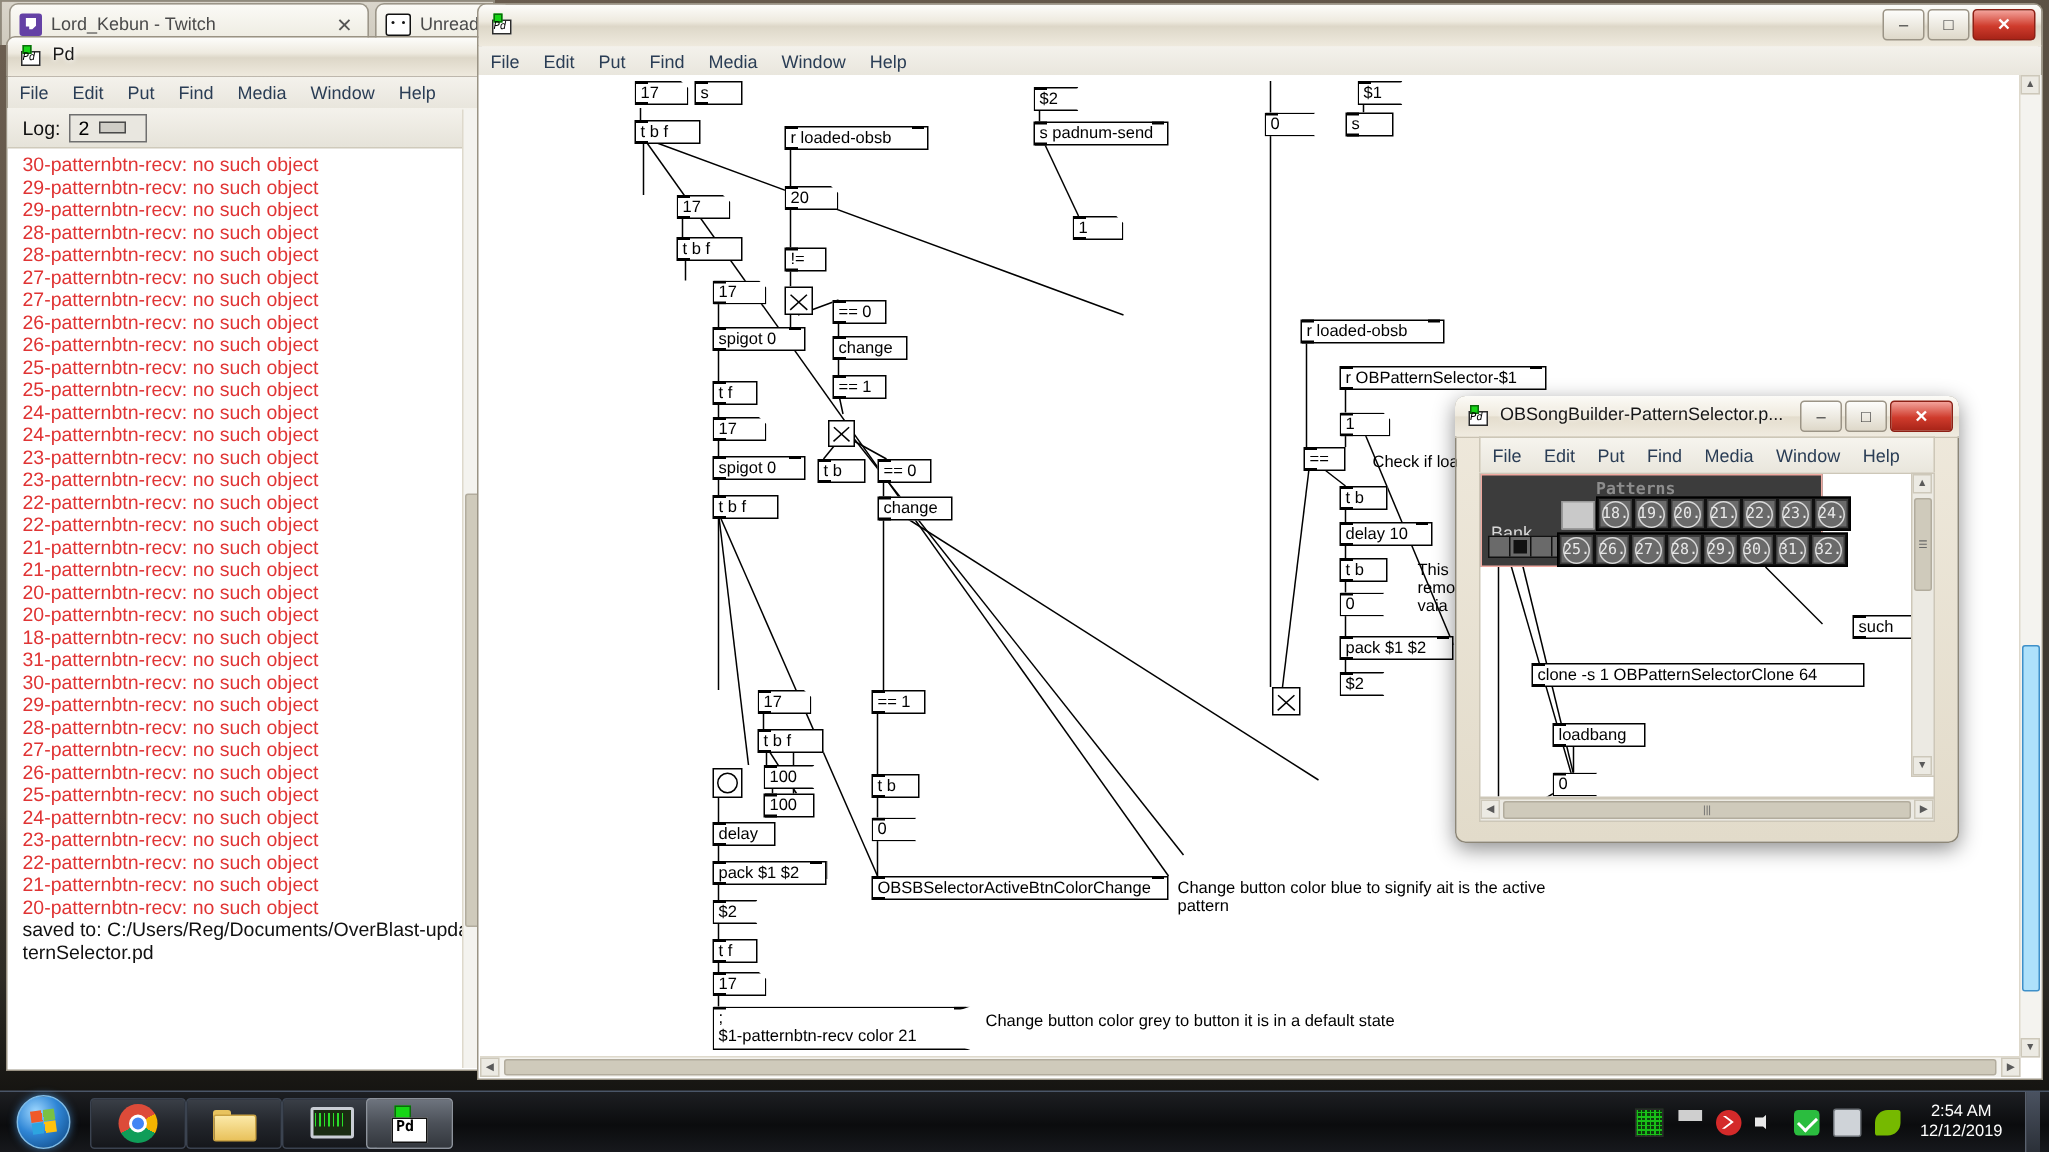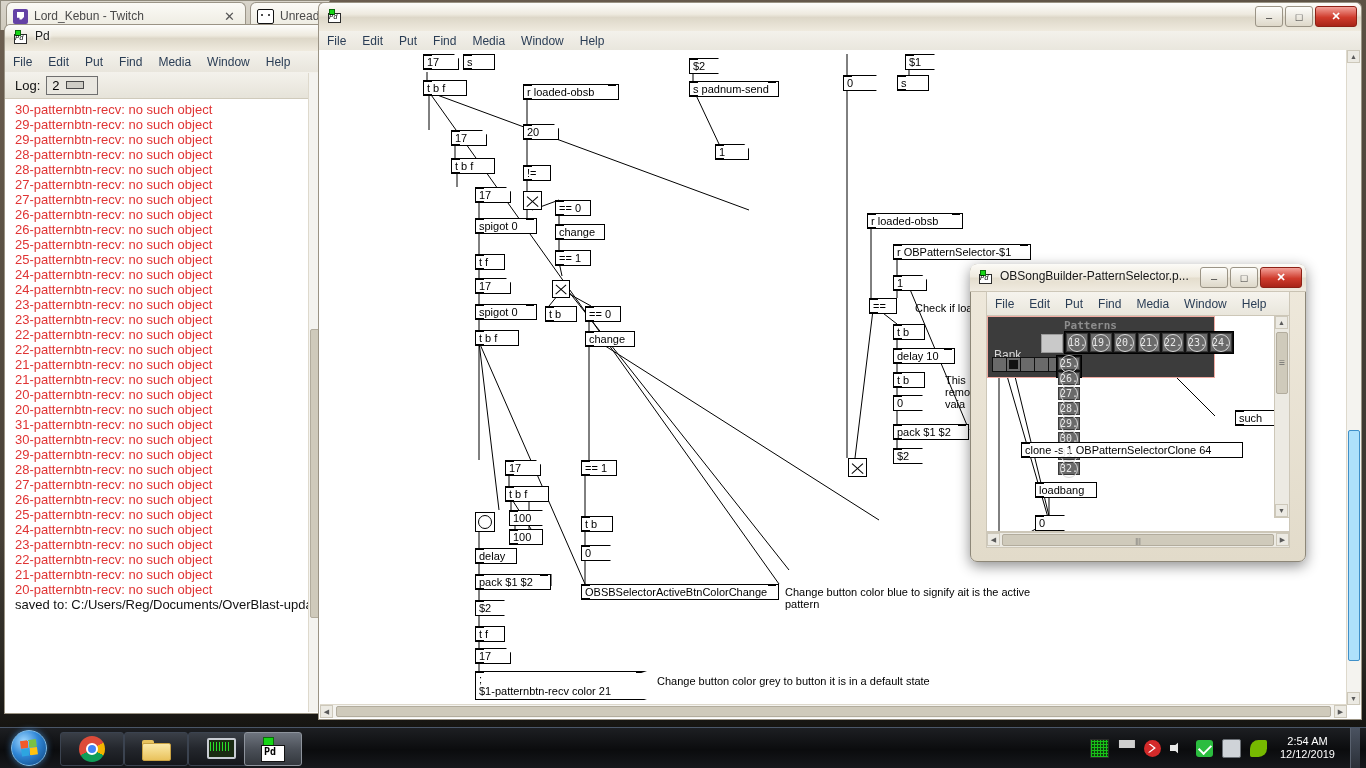--- a/index.html
+++ b/index.html
@@ -272,33 +272,35 @@
         <div class="err">24-patternbtn-recv: no such object</div>
         <div class="err">24-patternbtn-recv: no such object</div>
         <div class="err">23-patternbtn-recv: no such object</div>
         <div class="err">23-patternbtn-recv: no such object</div>
         <div class="err">22-patternbtn-recv: no such object</div>
         <div class="err">22-patternbtn-recv: no such object</div>
         <div class="err">21-patternbtn-recv: no such object</div>
         <div class="err">21-patternbtn-recv: no such object</div>
         <div class="err">20-patternbtn-recv: no such object</div>
         <div class="err">20-patternbtn-recv: no such object</div>
+        <div class="err">18-patternbtn-recv: no such object</div>
         <div class="err">31-patternbtn-recv: no such object</div>
         <div class="err">30-patternbtn-recv: no such object</div>
         <div class="err">29-patternbtn-recv: no such object</div>
         <div class="err">28-patternbtn-recv: no such object</div>
         <div class="err">27-patternbtn-recv: no such object</div>
         <div class="err">26-patternbtn-recv: no such object</div>
         <div class="err">25-patternbtn-recv: no such object</div>
         <div class="err">24-patternbtn-recv: no such object</div>
         <div class="err">23-patternbtn-recv: no such object</div>
         <div class="err">22-patternbtn-recv: no such object</div>
         <div class="err">21-patternbtn-recv: no such object</div>
         <div class="err">20-patternbtn-recv: no such object</div>
         <div class="ok">saved to: C:/Users/Reg/Documents/OverBlast-updated2</div>
+        <div class="ok">ternSelector.pd</div>
       </div>
     <div class="vscroll">
       <div class="thumb" style="top:40%;height:45%;"></div>
     </div>
   </div>
 </div>
 
 <div class="win" id="patchwin">
   <div class="aerobar" style="height:28px;">
     <span class="pdicon" style="top:6px;">
@@ -531,21 +533,21 @@
           </div>
           <div class="pad">
             <span class="circ"></span>
             <span class="num">23.</span>
           </div>
           <div class="pad">
             <span class="circ"></span>
             <span class="num">24.</span>
           </div>
         </div>
-      <div class="padgrid" id="padrow2" style="left:68px;top:38px;height:23px;flex-direction:column;">
+      <div class="padgrid" id="padrow2" style="left:50px;top:38px;height:23px;">
           <div class="pad">
             <span class="circ"></span>
             <span class="num">25.</span>
           </div>
           <div class="pad">
             <span class="circ"></span>
             <span class="num">26.</span>
           </div>
           <div class="pad">
             <span class="circ"></span>

